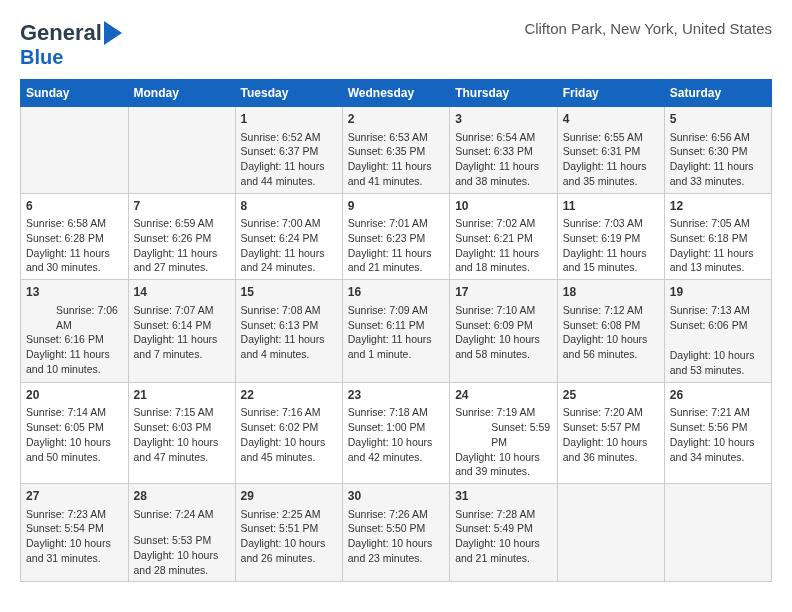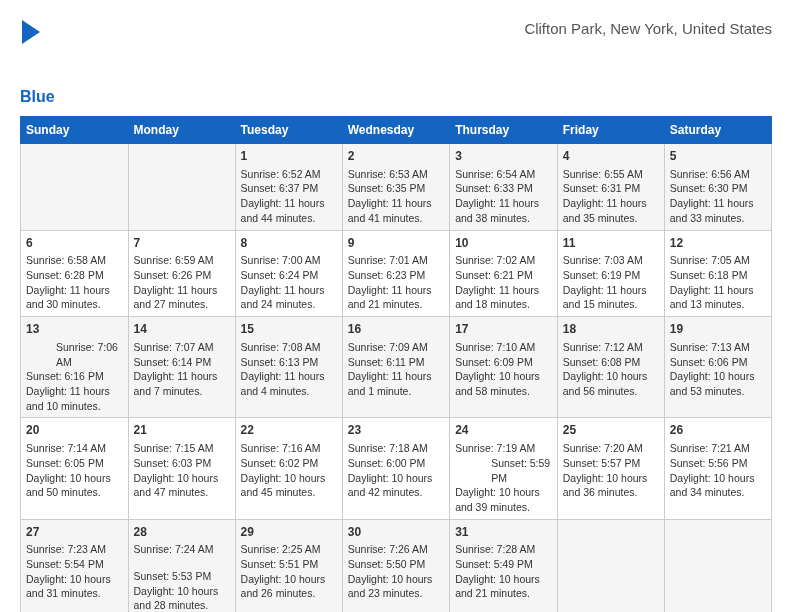--- a/index.html
+++ b/index.html
@@ -83,23 +83,24 @@
       display: block;
       margin-bottom: 2px;
     }
   </style>
 </head>
 <body>
 
 <div class="header">
   <div class="logo">
     <div class="logo-line">
+      <span style="font-size:22px; font-weight:bold; color:#2c3e50;">General</span>
       <span class="logo-arrow"></span>
     </div>
-    <span style="font-size:16px; font-weight:bold; color:#1565c0;margin-top:44px;">Blue</span>
+    <span style="font-size:20px; font-weight:bold; color:#1565c0;">Blue</span>
   </div>
   <div class="title-section">
     <div class="location">Clifton Park, New York, United States</div>
   </div>
 </div>
 
 <table>
   <thead>
     <tr>
     <th>Sunday</th>
@@ -224,21 +225,21 @@
         <td>
           <span class="day-num">18</span>
           <span style="display: block;">Sunrise: 7:12 AM</span>
           <span style="display: block;">Sunset: 6:08 PM</span>
           <span style="display: block;">Daylight: 10 hours and 56 minutes.</span>
         </td>
         <td>
           <span class="day-num">19</span>
           <span style="display: block;">Sunrise: 7:13 AM</span>
           <span style="display: block;">Sunset: 6:06 PM</span>
-          <span style="display: block;">Daylight: 10 hours and 53 minutes.</span>
+          <span style="display: block; margin-top: 16px;">Daylight: 10 hours and 53 minutes.</span>
         </td>
       </tr>
       <tr>
         <td>
           <span class="day-num">20</span>
           <span style="display: block;">Sunrise: 7:14 AM</span>
           <span style="display: block;">Sunset: 6:05 PM</span>
           <span style="display: block;">Daylight: 10 hours and 50 minutes.</span>
         </td>
         <td>
@@ -249,21 +250,21 @@
         </td>
         <td>
           <span class="day-num">22</span>
           <span style="display: block;">Sunrise: 7:16 AM</span>
           <span style="display: block;">Sunset: 6:02 PM</span>
           <span style="display: block;">Daylight: 10 hours and 45 minutes.</span>
         </td>
         <td>
           <span class="day-num">23</span>
           <span style="display: block;">Sunrise: 7:18 AM</span>
-          <span style="display: block;">Sunset: 6:00 PM</span>
+          <span style="display: block;">Sunset: 1:00 PM</span>
           <span style="display: block;">Daylight: 10 hours and 42 minutes.</span>
         </td>
         <td>
           <span class="day-num">24</span>
           <span style="display: block;">Sunrise: 7:19 AM</span>
           <span style="display: block; margin-left: 36px;">Sunset: 5:59 PM</span>
           <span style="display: block;">Daylight: 10 hours and 39 minutes.</span>
         </td>
         <td>
           <span class="day-num">25</span>

